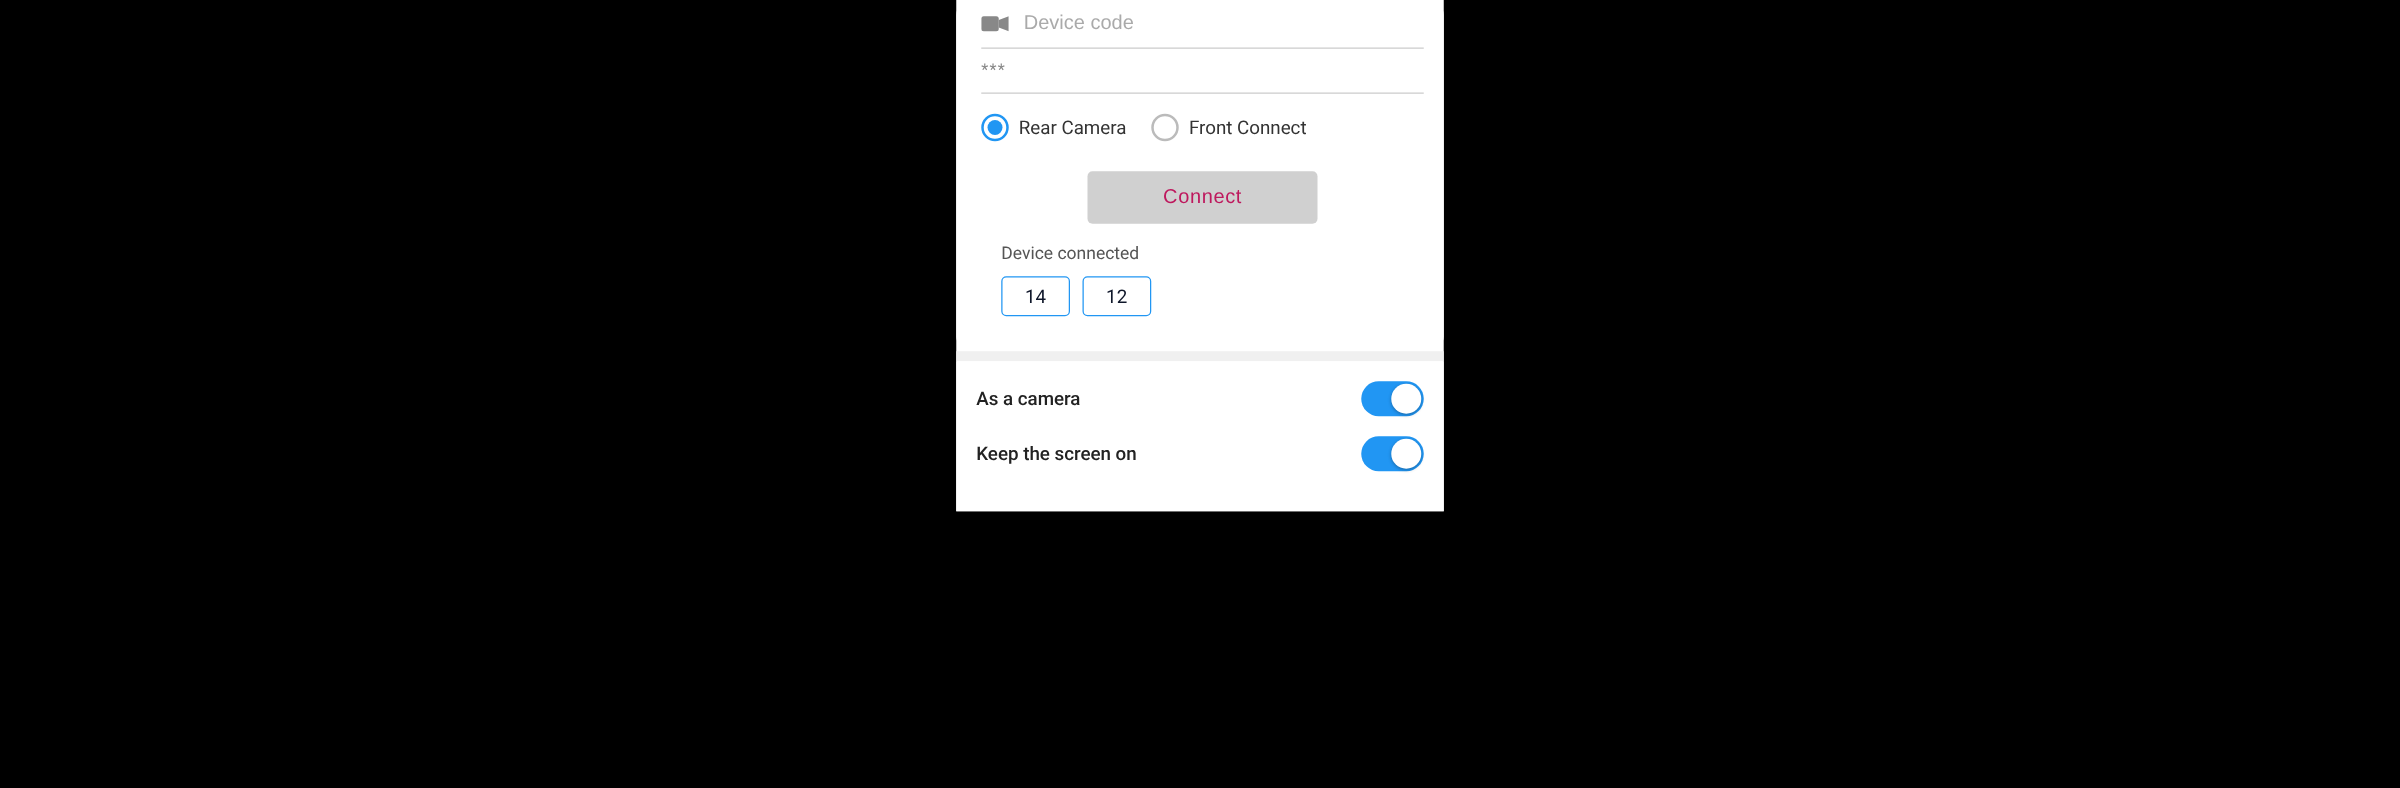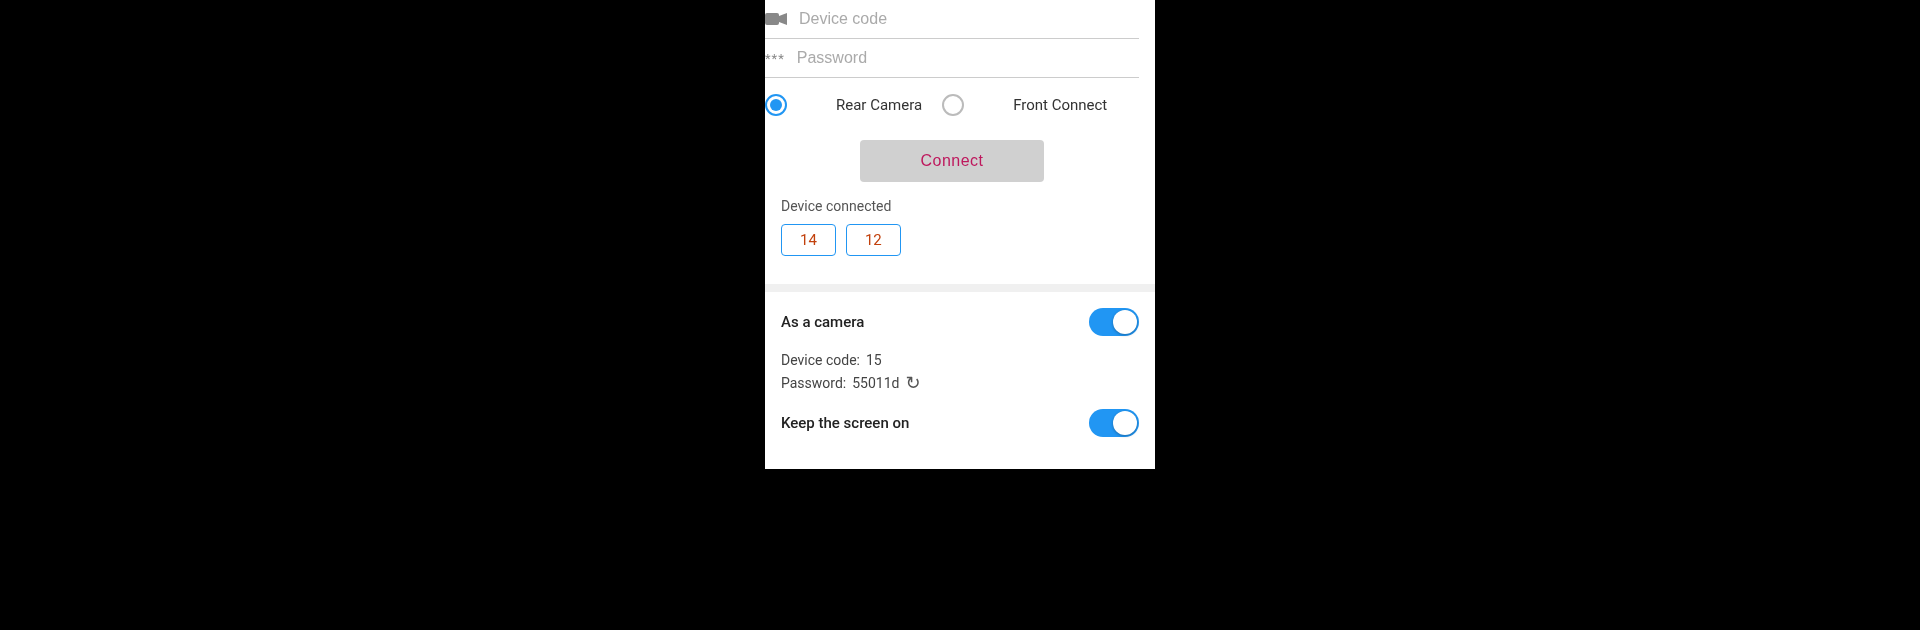--- a/index.html
+++ b/index.html
@@ -19,21 +19,21 @@
       background: #fff;
       position: relative;
       top: 0;
       display: flex;
       flex-direction: column;
     }
 
     
     .top-section {
       background: #fff;
-      padding: 0 16px 12px 0;
+      padding: 0 16px 12px 20px;
       border-radius: 12px;
     }
 
     .input-row {
       display: flex;
       align-items: center;
       border-bottom: 1px solid #ccc;
       padding: 10px 0;
     }
 
@@ -95,21 +95,20 @@
       background: #2196F3;
     }
 
     .radio-circle.unselected {
       border-color: #bbb;
     }
 
     .radio-label {
       font-size: 15px;
       color: #333;
-      margin-left: 41px;
     }
 
     .connect-btn {
       display: block;
       margin: 16px auto 16px auto;
       background: #d0d0d0;
       border: none;
       border-radius: 4px;
       padding: 12px 60px;
       font-size: 16px;
@@ -131,21 +130,21 @@
     .recent-chips {
       display: flex;
       gap: 10px;
     }
 
     .chip {
       border: 1px solid #2196F3;
       border-radius: 4px;
       padding: 6px 18px;
       font-size: 15px;
-      color: #c2410c;
+      color: #0f172a;
       background: #fff;
       cursor: pointer;
     }
 
     
     .divider {
       height: 8px;
       background: #f0f0f0;
     }
 
@@ -243,21 +242,20 @@
         <svg class="cam-icon" viewBox="0 0 22 16" fill="none" xmlns="http://www.w3.org/2000/svg">
           <rect x="0" y="2" width="14" height="12" rx="2" fill="#888"></rect>
           <polygon points="14,5 22,2 22,14 14,11" fill="#888"></polygon>
         </svg>
       </span>
       <input class="input-field" type="text" placeholder="Device code" style="">
     </div>
 
     <div class="input-row">
       <span class="input-icon pwd-icon">***</span>
-      <input class="input-field" type="password" placeholder="Password" style="">
     </div>
 
     <div class="radio-row">
       <div class="radio-option">
         <div class="radio-circle selected"></div>
         <span class="radio-label">Rear Camera</span>
       </div>
       <div class="radio-option">
         <div class="radio-circle unselected"></div>
         <span class="radio-label">Front Connect</span>
@@ -280,31 +278,20 @@
 
   <div class="bottom-section">
 
     <div class="setting-row">
       <span class="setting-label">As a camera</span>
       <div class="toggle on">
         <div class="toggle-thumb"></div>
       </div>
     </div>
 
-    <div class="info-block">
-      <div class="info-line">
-        <span>Device code:</span>
-        <span>15</span>
-      </div>
-      <div class="info-line">
-        <span>Password:</span>
-        <span>55011d</span>
-        <span class="refresh-icon">↻</span>
-      </div>
-    </div>
 
     <div class="setting-row">
       <span class="setting-label">Keep the screen on</span>
       <div class="toggle on">
         <div class="toggle-thumb"></div>
       </div>
     </div>
 
   </div>
 

